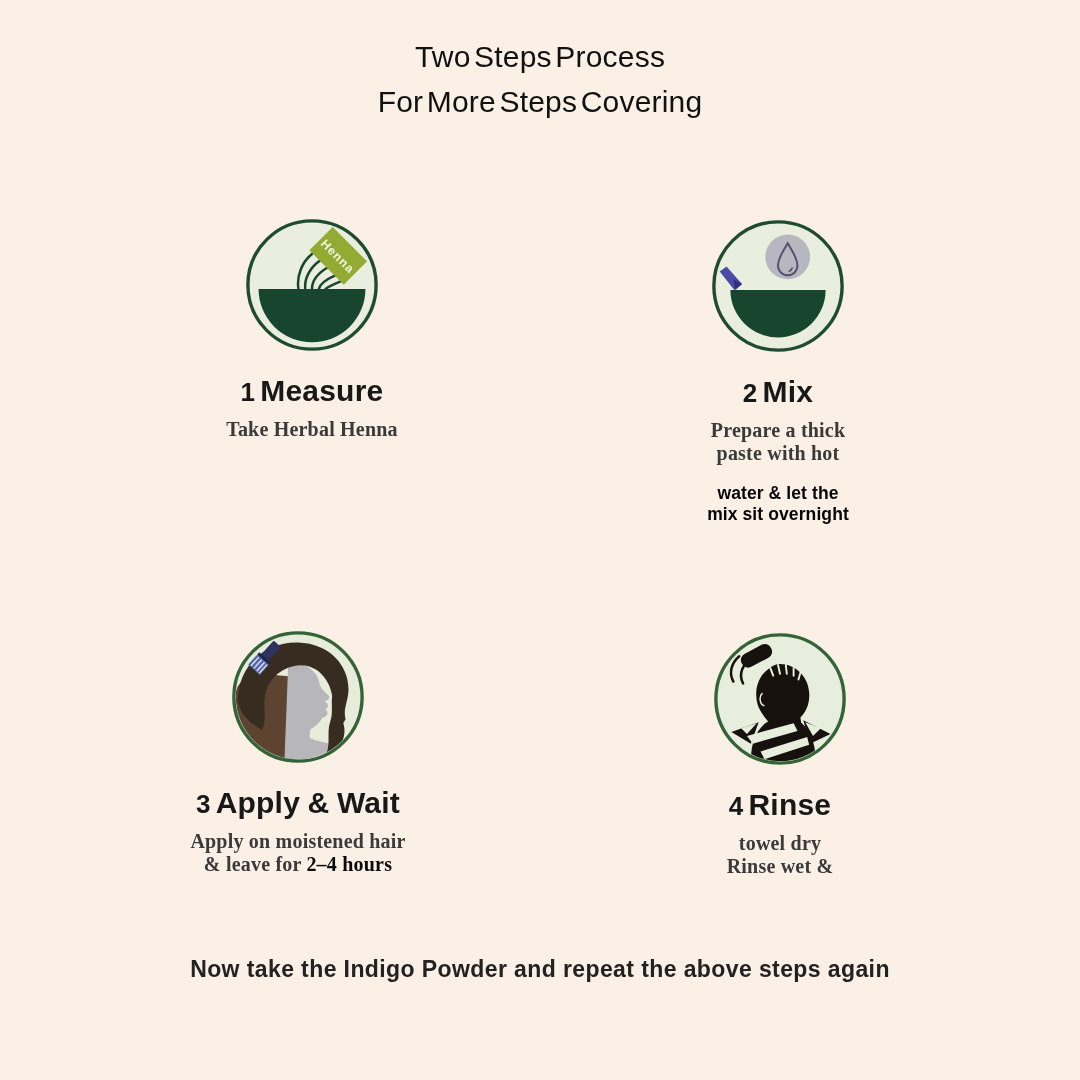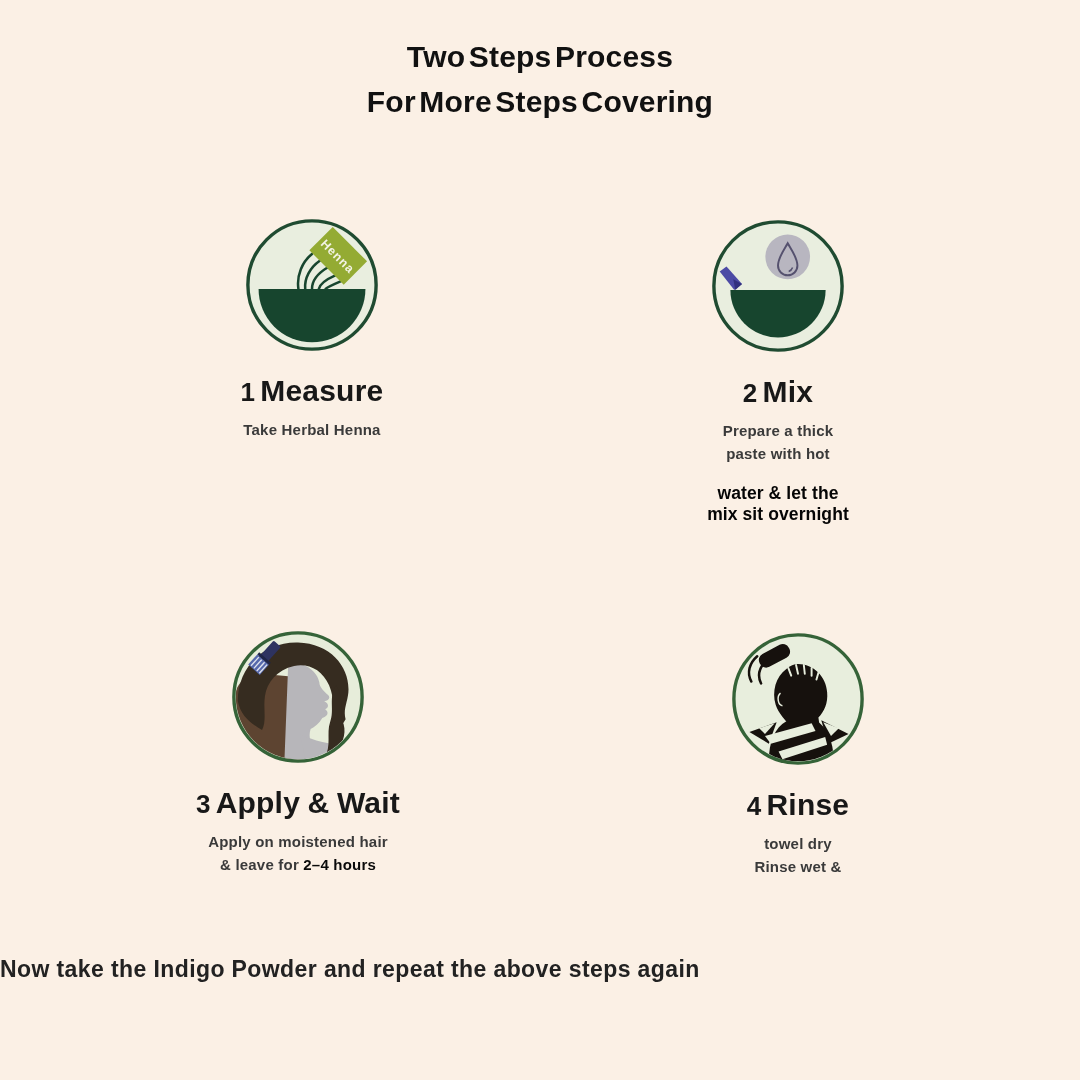--- a/index.html
+++ b/index.html
@@ -8,52 +8,52 @@
     position:relative;
     width:1080px; height:1080px;
     background:#fbf0e5;
     font-family:"Liberation Sans", sans-serif;
     overflow:hidden;
     color:#161616;
   }
   .title {
     position:absolute; top:34px; left:0; width:1080px;
     text-align:center;
-    font-size:30px; font-weight:700; line-height:45px;
+    font-size:30px; font-weight:400; line-height:45px;
     letter-spacing:.2px; word-spacing:-5px; color:#111;
   }
   .step {
     position:absolute; width:340px; text-align:center;
   }
   .step-1 { left:142px; top:217px; }
   .step-2 { left:608px; top:218px; }
   .step-3 { left:128px; top:629px; }
-  .step-4 { left:628px; top:631px; }
+  .step-4 { left:610px; top:631px; }
   .icon-wrap { width:136px; height:136px; margin:0 auto; }
   .icon-wrap svg { width:136px; height:136px; display:block; }
   .step-heading {
     margin-top:18px; line-height:40px; color:#181818;
     letter-spacing:.2px; word-spacing:-1px;
   }
   .step-num { font-size:26px; font-weight:700; margin-right:5px; }
   .step-name { font-size:30px; font-weight:800;margin-top:29px; }
   .step-desc {
     margin-top:2px;
-    font-size:15px; line-height:23px; font-weight:600;
-    color:#3a3a3a; letter-spacing:.2px;
+    font-size:20px; line-height:23px; font-weight:600;
+    color:#3a3a3a; letter-spacing:.2px;font-family:Liberation Serif, serif;
   }
   .step-desc-strong {
     margin-top:18px;
     font-size:17.5px; line-height:21px; font-weight:800;
     color:#050505; letter-spacing:.1px;
   }
   .inline-strong { font-weight:800; color:#0a0a0a; }
   .footer-note {
     position:absolute; top:956px; left:0; width:1080px;
-    text-align:left;
+    text-align:center;
     font-size:23px; font-weight:700; letter-spacing:.4px;
     color:#222;
   }
 </style>
 </head>
 <body>
 
 <div class="title">
   <div>Two Steps Process</div>
   <div>For More Steps Covering</div>

